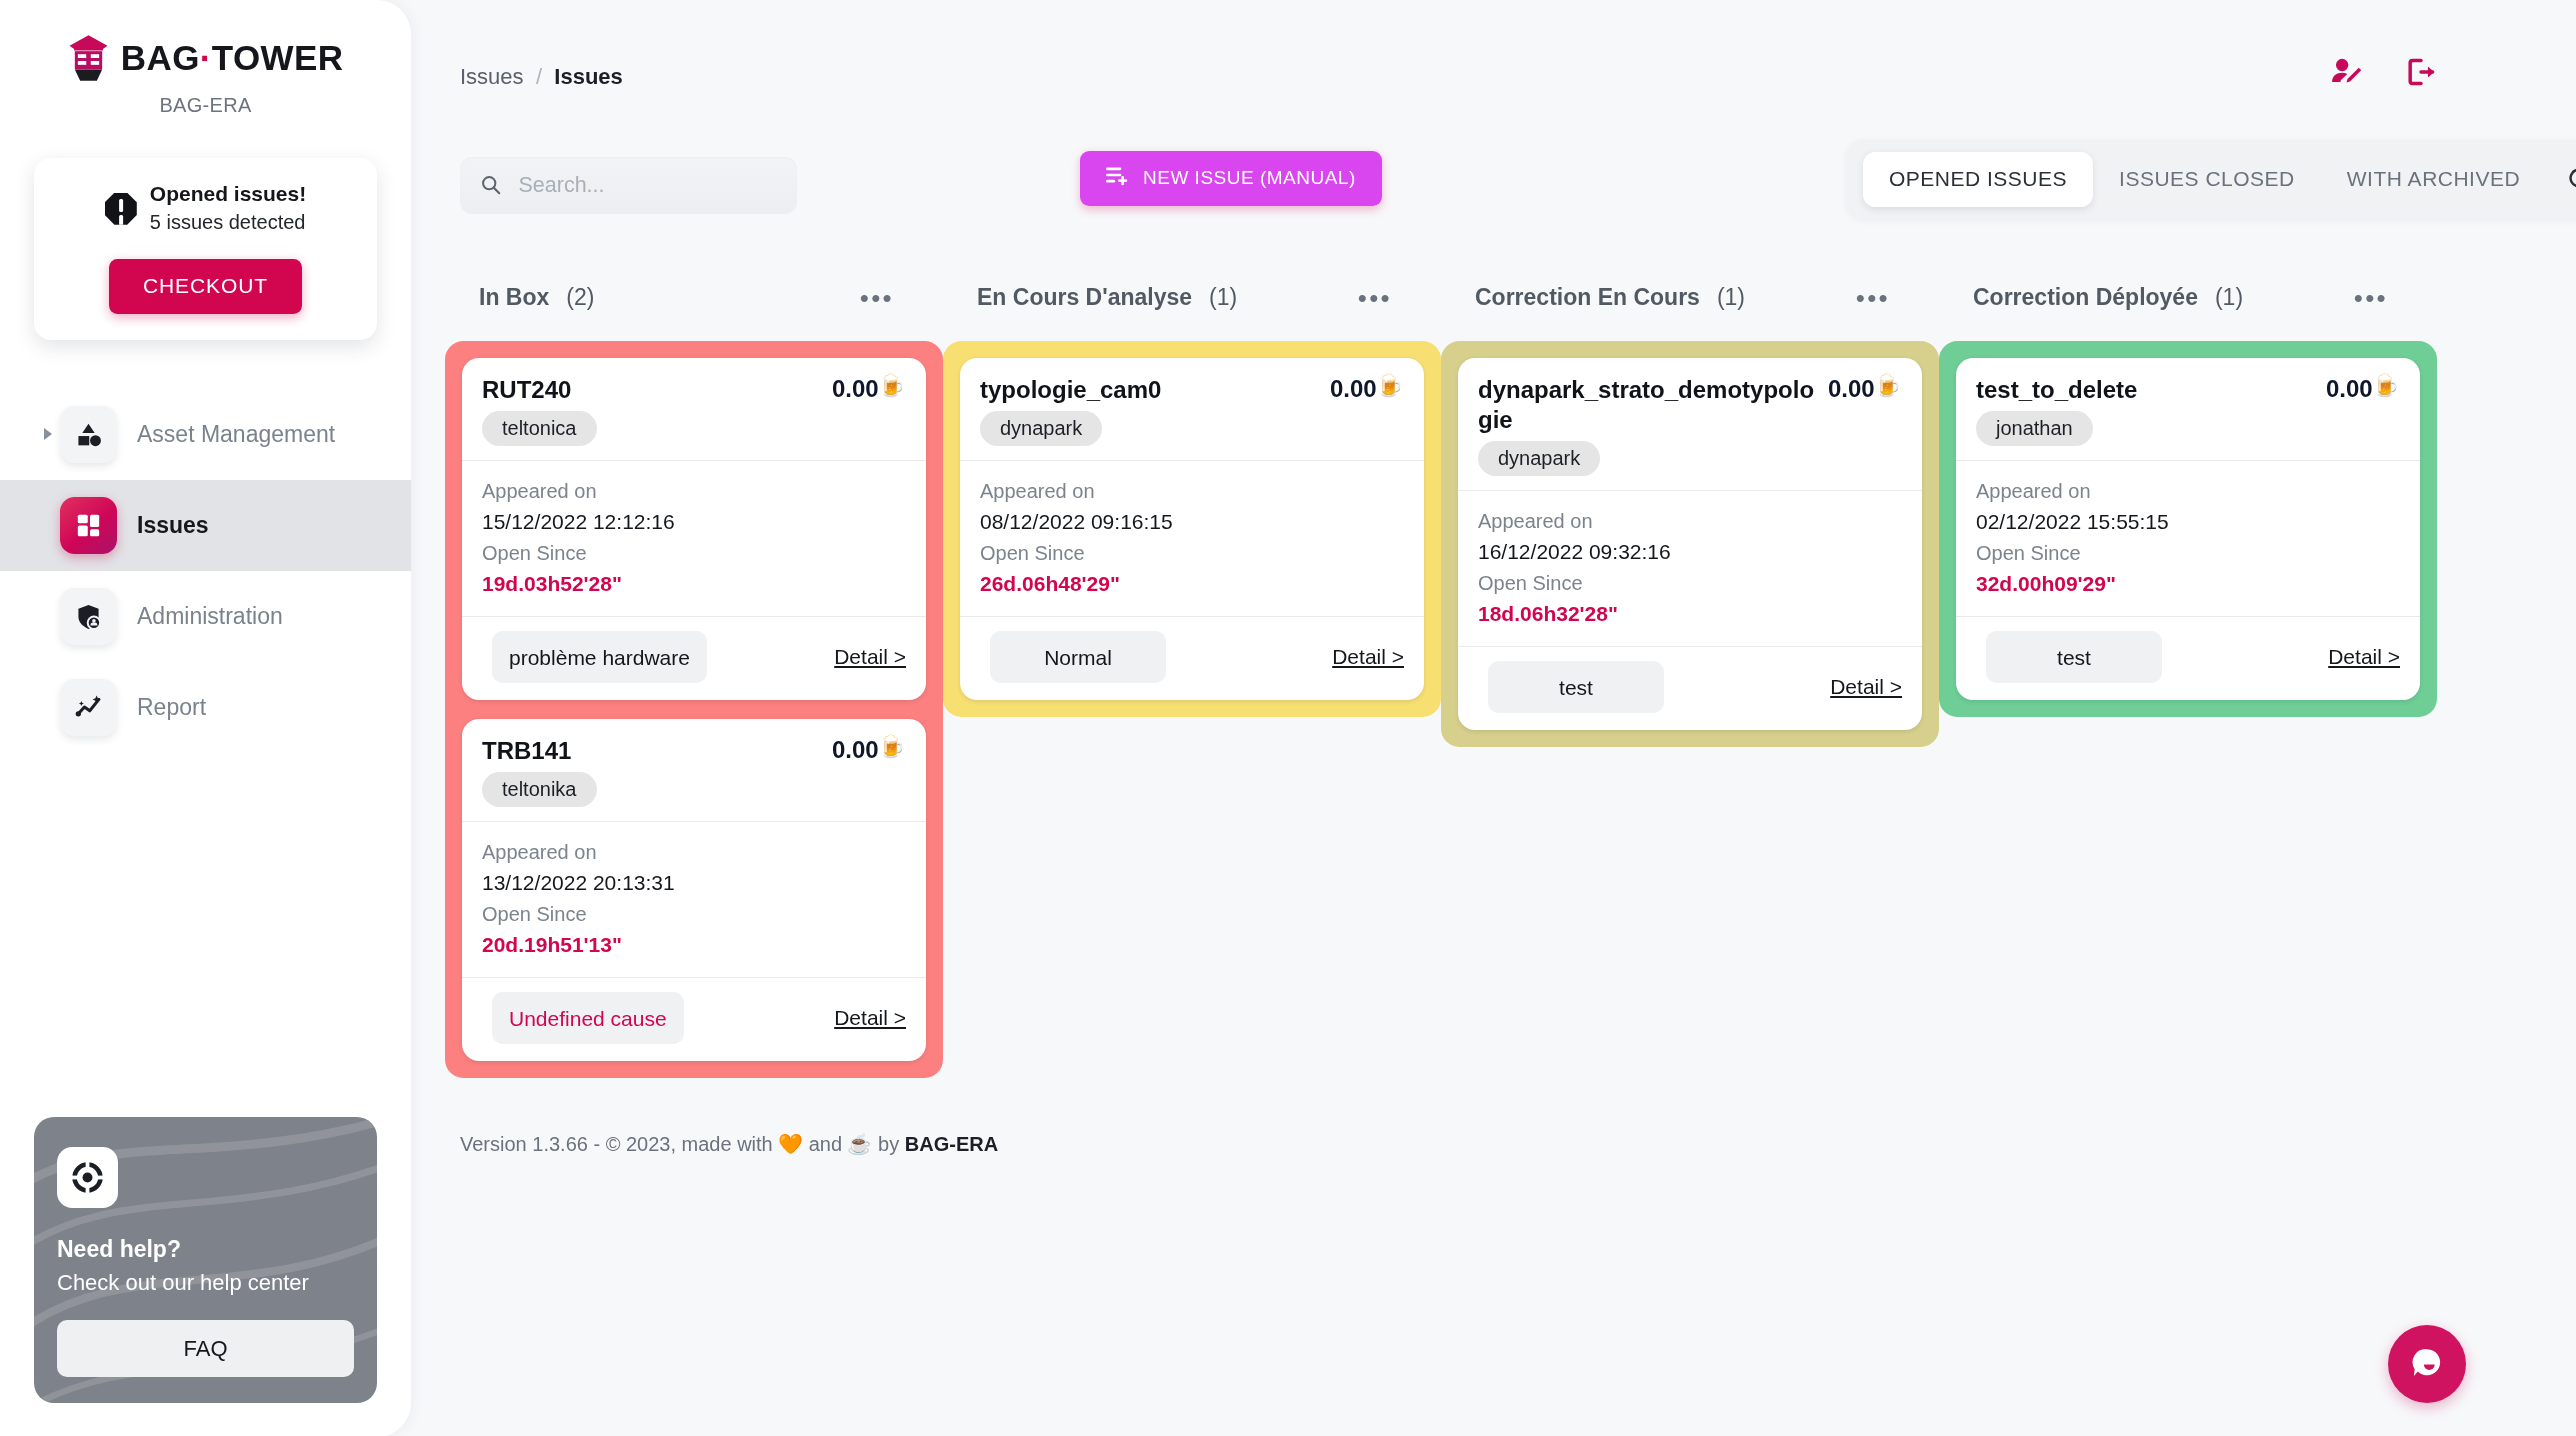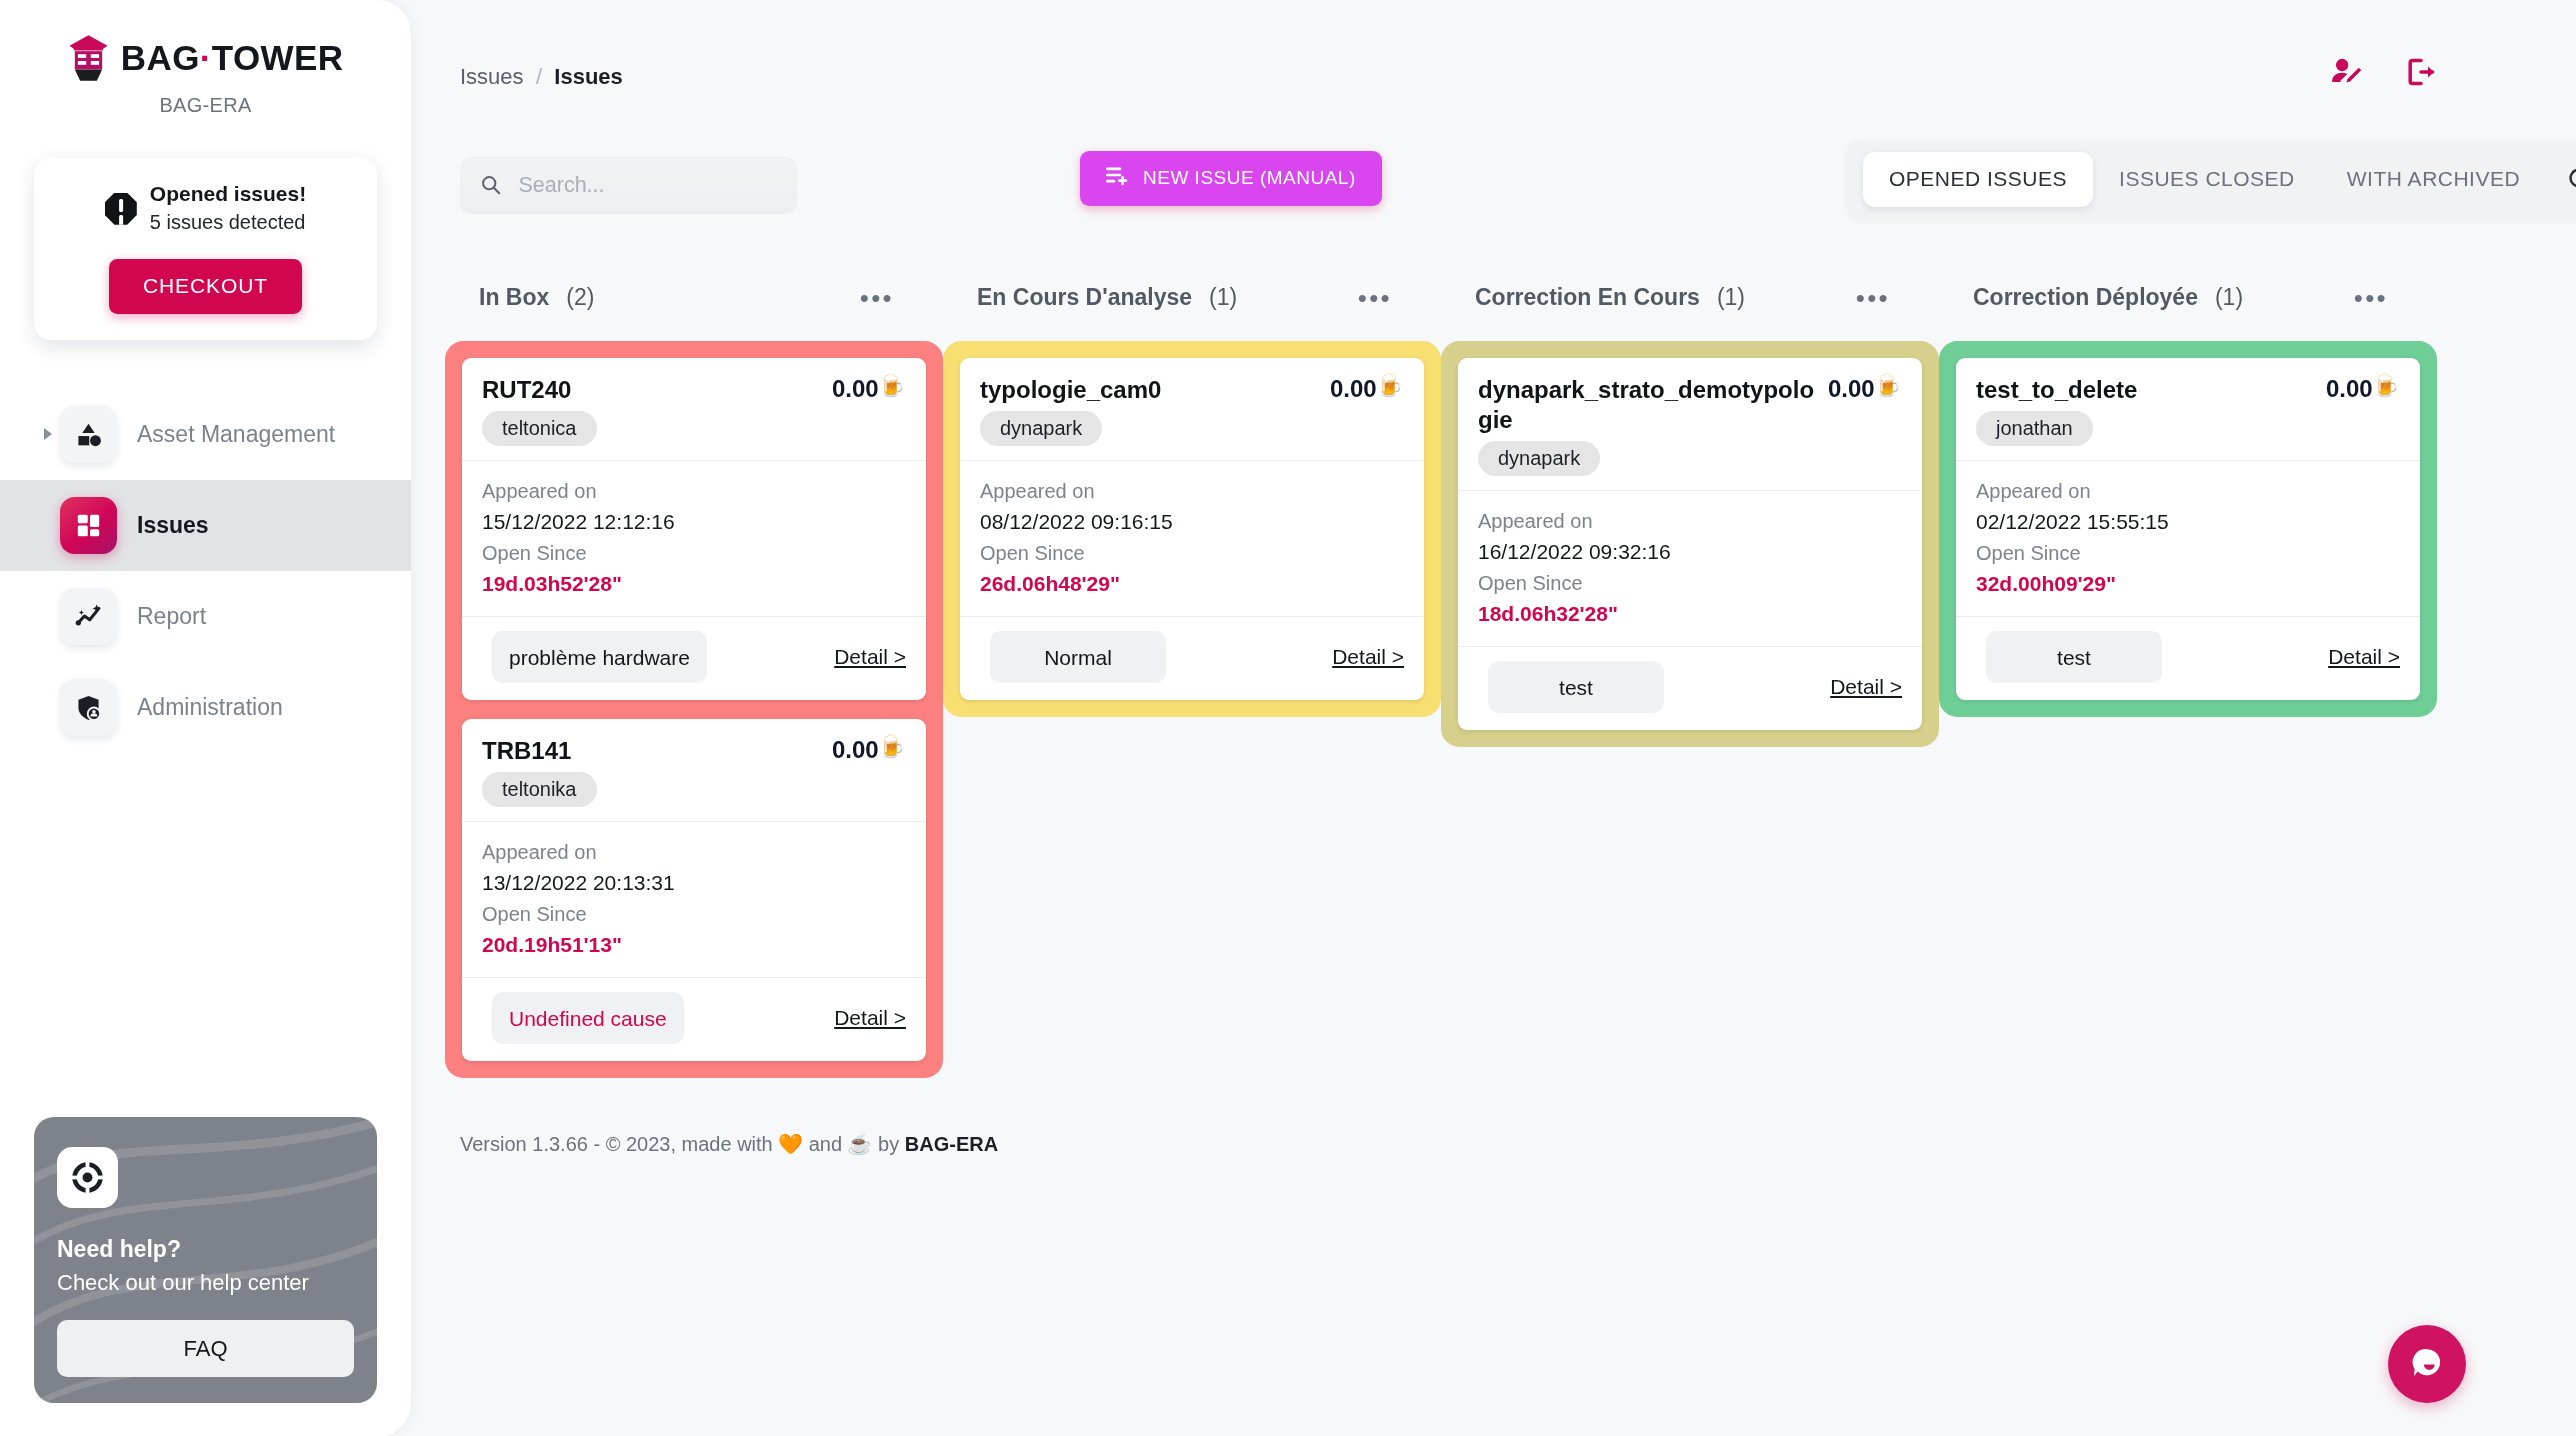--- a/index.html
+++ b/index.html
@@ -154,21 +154,21 @@
     display:flex; align-items:center; padding: 0 49px 0 34px; height: 40px;
     justify-content: flex-start; gap: 17px; position: relative;
   }
   .col-title { font-size: 23px; font-weight: 700; color:#515962; white-space:nowrap; }
   .col-count { font-size: 23px; color:#515962; }
   .col-dots { position:absolute; right: 49px; top: 50%; transform: translateY(-50%);
               font-size: 26px; color:#6a727d; letter-spacing: 2.3px; cursor:pointer; line-height:0; }
   .col-body { margin-top: 23px; border-radius: 18.4px; padding: 17px; }
 
   .card {
-    background:#fff; border-radius: 9px; padding: 0;
+    background:#fff; border-radius: 17px; padding: 0;
     box-shadow: 0 1.5px 4.6px rgba(20,30,50,.10);
     overflow:hidden;
   }
   .card + .card { margin-top: 18.4px; }
   .card-head { padding: 17px 20px 14px 20px; }
   .card-title-row { display:flex; align-items:flex-start; justify-content:space-between; gap: 7.7px; }
   .card-title { font-size: 24px; font-weight: 700; color:#101318; line-height:1.25; word-break: break-word; }
   .card-amount { font-size: 24px; font-weight: 700; color:#0f172a; display:flex; align-items:flex-start; gap:0; white-space:nowrap; }
   .beer { font-size: 22px; line-height: 1; }
   .chip-row { margin-top: 6.1px; }
@@ -258,40 +258,40 @@
             <rect x="21" y="5" width="12" height="16" rx="2" fill="#fff"></rect>
             <rect x="5" y="19" width="13" height="14" rx="2" fill="#fff"></rect>
             <rect x="21" y="24" width="12" height="9" rx="2" fill="#fff"></rect>
           </svg>
         </span>
         <span class="nav-label">Issues</span>
       </div>
 
       <div class="nav-item">
         <span class="nav-ico">
+          <svg width="31" height="31" viewBox="0 0 40 40">
+            <path d="M20 5 L33 10 v10 c0 8 -6 13 -13 16 -7 -3 -13 -8 -13 -16 V10 Z" fill="#1b1e24"></path>
+            <circle cx="27" cy="28" r="8" fill="#1b1e24" stroke="#f3f4f6" stroke-width="2.5"></circle>
+            <circle cx="27" cy="25.5" r="2.3" fill="#f3f4f6"></circle>
+            <path d="M22.5 31.5 a4.5 4 0 0 1 9 0 Z" fill="#f3f4f6"></path>
+          </svg>
+        </span>
+        <span class="nav-label">Administration</span>
+      </div>
+
+      <div class="nav-item">
+        <span class="nav-ico">
           <svg width="32" height="32" viewBox="0 0 42 42">
             <polyline points="7,30 15,21 22,26 34,11" fill="none" stroke="#1b1e24" stroke-width="4" stroke-linecap="round" stroke-linejoin="round"></polyline>
             <circle cx="7" cy="30" r="3.5" fill="#1b1e24"></circle>
             <path d="M31 6 l1.6 3.6 3.6 1.6 -3.6 1.6 -1.6 3.6 -1.6-3.6 -3.6-1.6 3.6-1.6 Z" fill="#1b1e24"></path>
             <path d="M11 13 l1 2.3 2.3 1 -2.3 1 -1 2.3 -1-2.3 -2.3-1 2.3-1 Z" fill="#1b1e24"></path>
           </svg>
         </span>
         <span class="nav-label">Report</span>
-      </div>
-
-      <div class="nav-item">
-        <span class="nav-ico">
-          <svg width="31" height="31" viewBox="0 0 40 40">
-            <path d="M20 5 L33 10 v10 c0 8 -6 13 -13 16 -7 -3 -13 -8 -13 -16 V10 Z" fill="#1b1e24"></path>
-            <circle cx="27" cy="28" r="8" fill="#1b1e24" stroke="#f3f4f6" stroke-width="2.5"></circle>
-            <circle cx="27" cy="25.5" r="2.3" fill="#f3f4f6"></circle>
-            <path d="M22.5 31.5 a4.5 4 0 0 1 9 0 Z" fill="#f3f4f6"></path>
-          </svg>
-        </span>
-        <span class="nav-label">Administration</span>
       </div>
     </nav>
 
     <div class="help-card">
       <svg class="swirl" viewBox="0 0 380 400" preserveAspectRatio="none">
         <path d="M-20 80 C 80 10, 200 60, 400 0" stroke="#fff" stroke-width="10" fill="none"></path>
         <path d="M-20 150 C 90 70, 220 120, 400 50" stroke="#fff" stroke-width="8" fill="none"></path>
         <path d="M-20 240 C 100 150, 230 210, 400 130" stroke="#fff" stroke-width="9" fill="none"></path>
         <path d="M-20 330 C 110 250, 240 300, 400 230" stroke="#fff" stroke-width="7" fill="none"></path>
       </svg>

